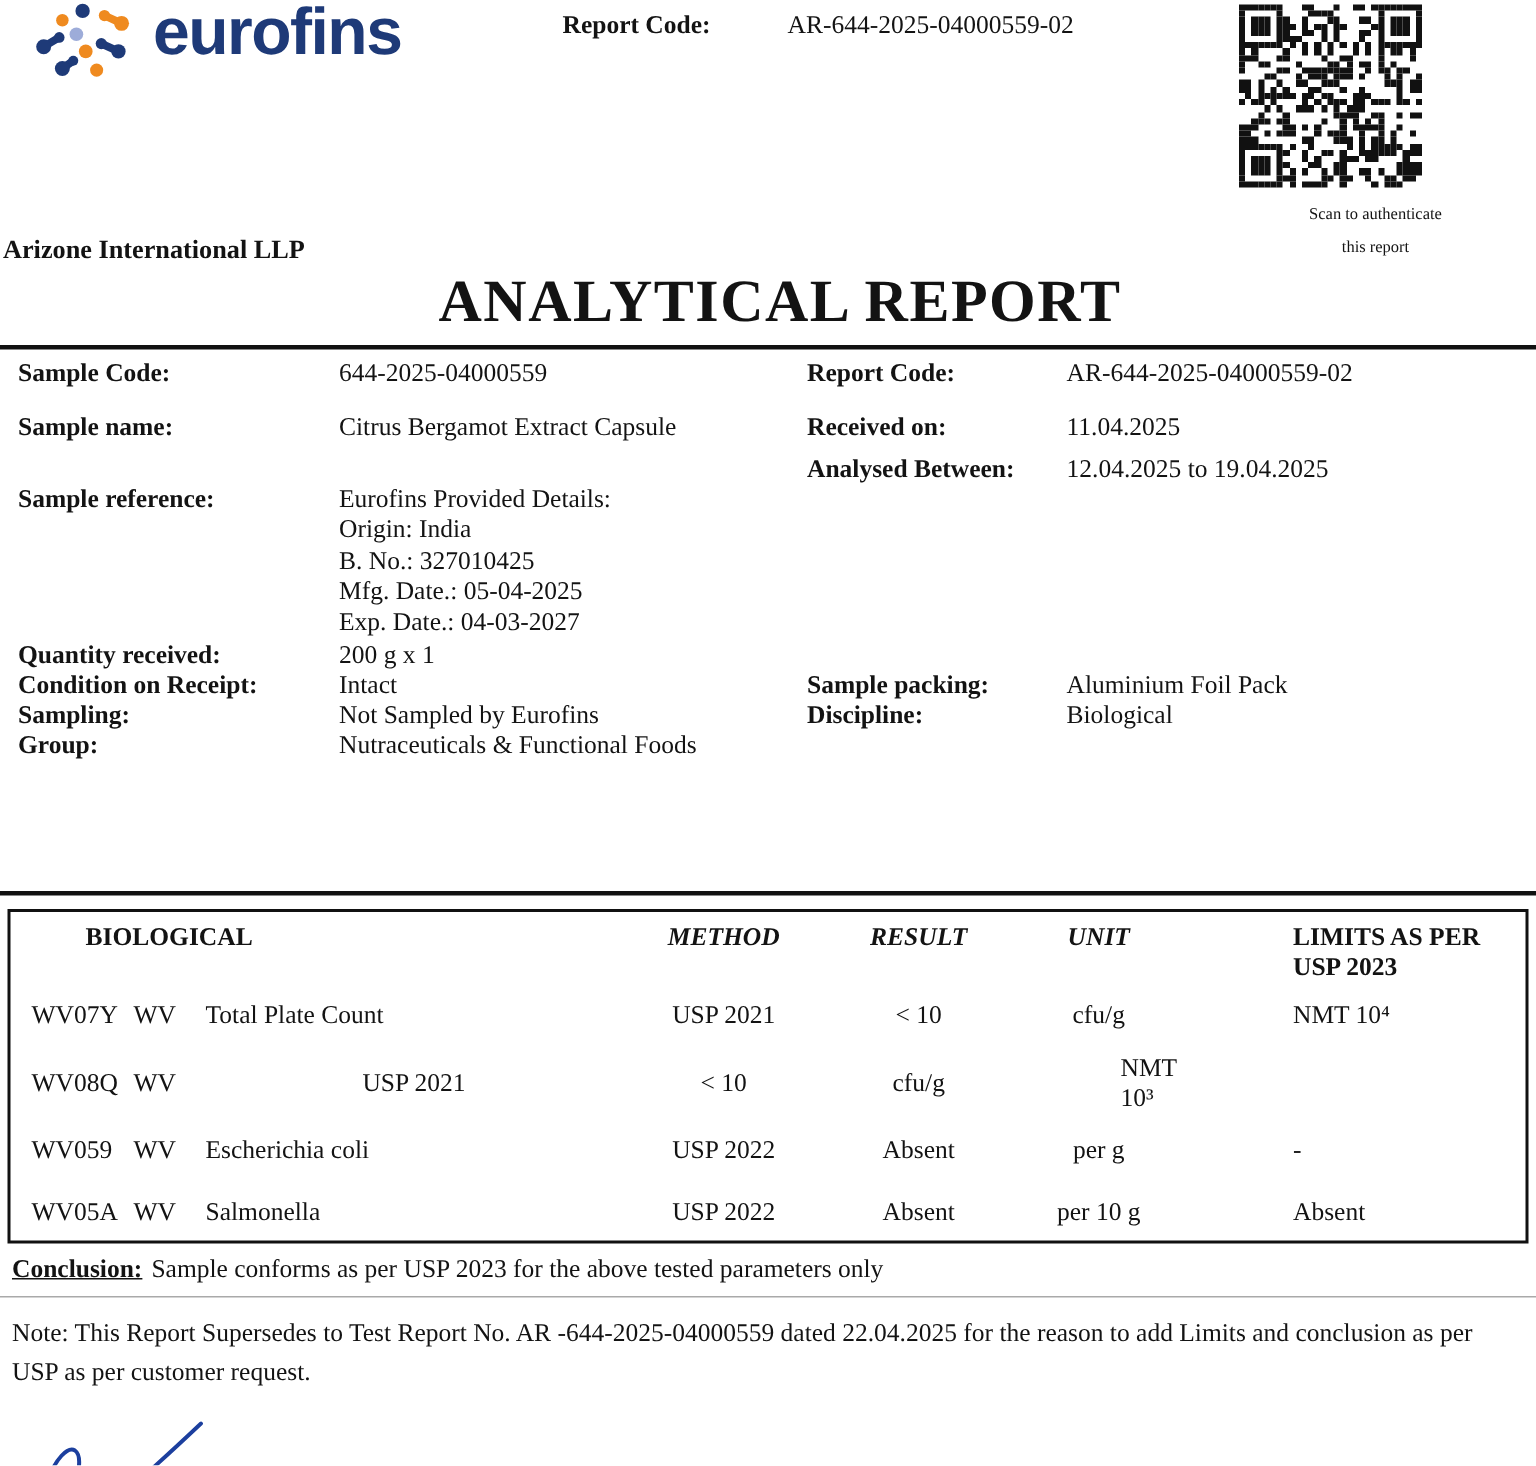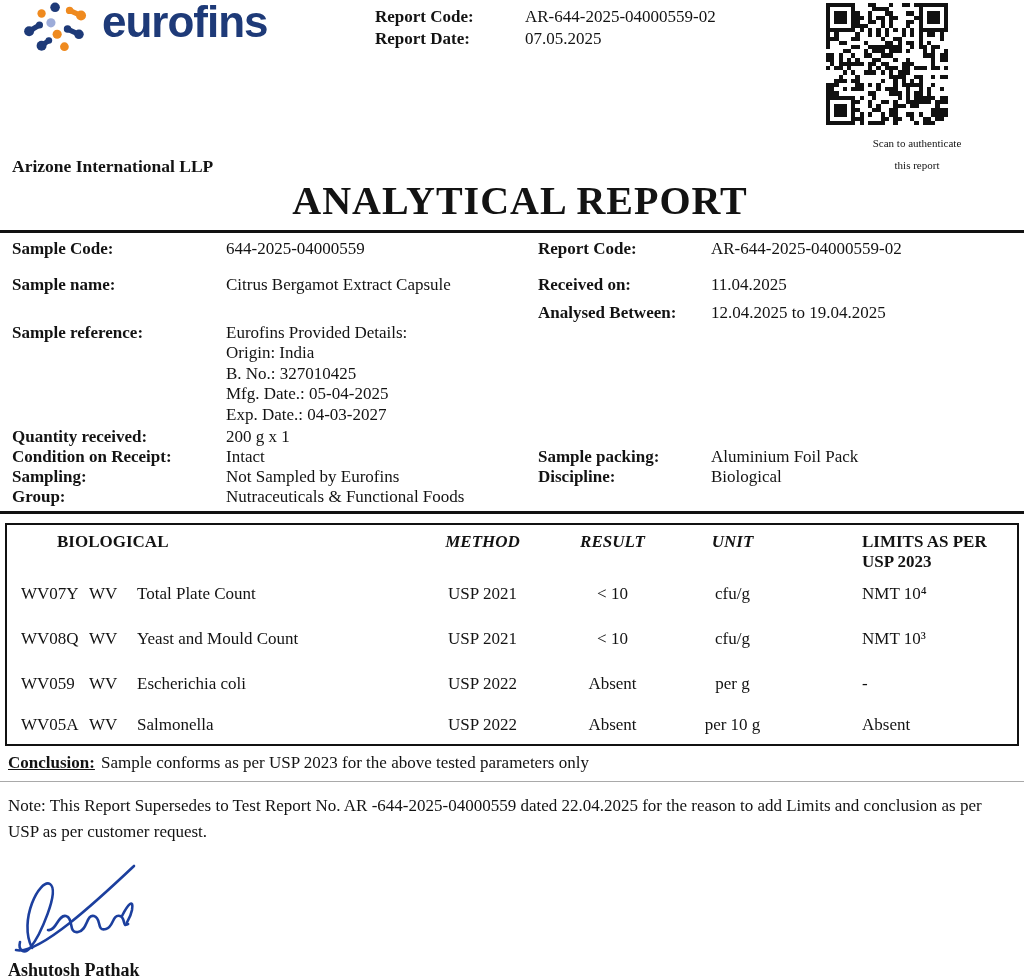--- a/index.html
+++ b/index.html
@@ -35,33 +35,33 @@
     margin-left: 2px;
     display: grid;
     grid-template-columns: repeat(29, 1fr);
     grid-template-rows: repeat(29, 1fr);
     background: #fff;
   }
   .qr i { display: block; }
   .qr i.b { background: #111; }
   .qr-caption { margin-top: 7px; font-size: 11px; line-height: 22px; }
   
-  .company { margin-left: 12px; font-weight: bold; font-size: 17.5px; height: 22px; }
+  .company { margin-left: 2px; font-weight: bold; font-size: 17.5px; height: 22px; }
   .title {
     text-align: center;
     font-weight: bold;
     font-size: 40px;
     letter-spacing: 1px;
     margin: 0 0 6px 0;
     line-height: 46px;
     padding-left: 16px;
   }
   .rule-thick { border: none; border-top: 3px solid #111; }
   
-  .sample-info { position: relative; height: 278px; }
+  .sample-info { position: relative; height: 361px; }
   .si { position: absolute; white-space: nowrap; }
   .lbl { font-weight: bold; }
   .L1 { left: 12px; }   
   .L2 { left: 226px; }  
   .R1 { left: 538px; }  
   .R2 { left: 711px; }  
   .ref-lines div { line-height: 20.4px; }
   
   .rtable { margin: 9px 5px 0 5px; border: 2px solid #111; }
   .trow {
@@ -117,24 +117,20 @@
         </g>
       </svg>
       <span class="logo-text">eurofins</span>
     </div>
 
     <div class="meta">
       <div class="meta-row">
         <span class="meta-label">Report Code:</span>
         <span class="meta-value">AR-644-2025-04000559-02</span>
       </div>
-      <div class="meta-row">
-        <span class="meta-label">Report Date:</span>
-        <span class="meta-value">07.05.2025</span>
-      </div>
     </div>
 
     <div class="qr-block">
       <div class="qr" id="qr">
           <i class="b"></i>
           <i class="b"></i>
           <i class="b"></i>
           <i class="b"></i>
           <i class="b"></i>
           <i class="b"></i>
@@ -1043,21 +1039,20 @@
       <div class="c-lab">WV</div>
       <div class="c-test">Total Plate Count</div>
       <div class="c-method">USP 2021</div>
       <div class="c-result">&lt; 10</div>
       <div class="c-unit">cfu/g</div>
       <div class="c-limits">NMT 10⁴</div>
     </div>
     <div class="trow r">
       <div class="c-code">WV08Q</div>
       <div class="c-lab">WV</div>
-      <div class="c-test">Yeast and Mould Count</div>
       <div class="c-method">USP 2021</div>
       <div class="c-result">&lt; 10</div>
       <div class="c-unit">cfu/g</div>
       <div class="c-limits">NMT 10³</div>
     </div>
     <div class="trow r">
       <div class="c-code">WV059</div>
       <div class="c-lab">WV</div>
       <div class="c-test">Escherichia coli</div>
       <div class="c-method">USP 2022</div>

